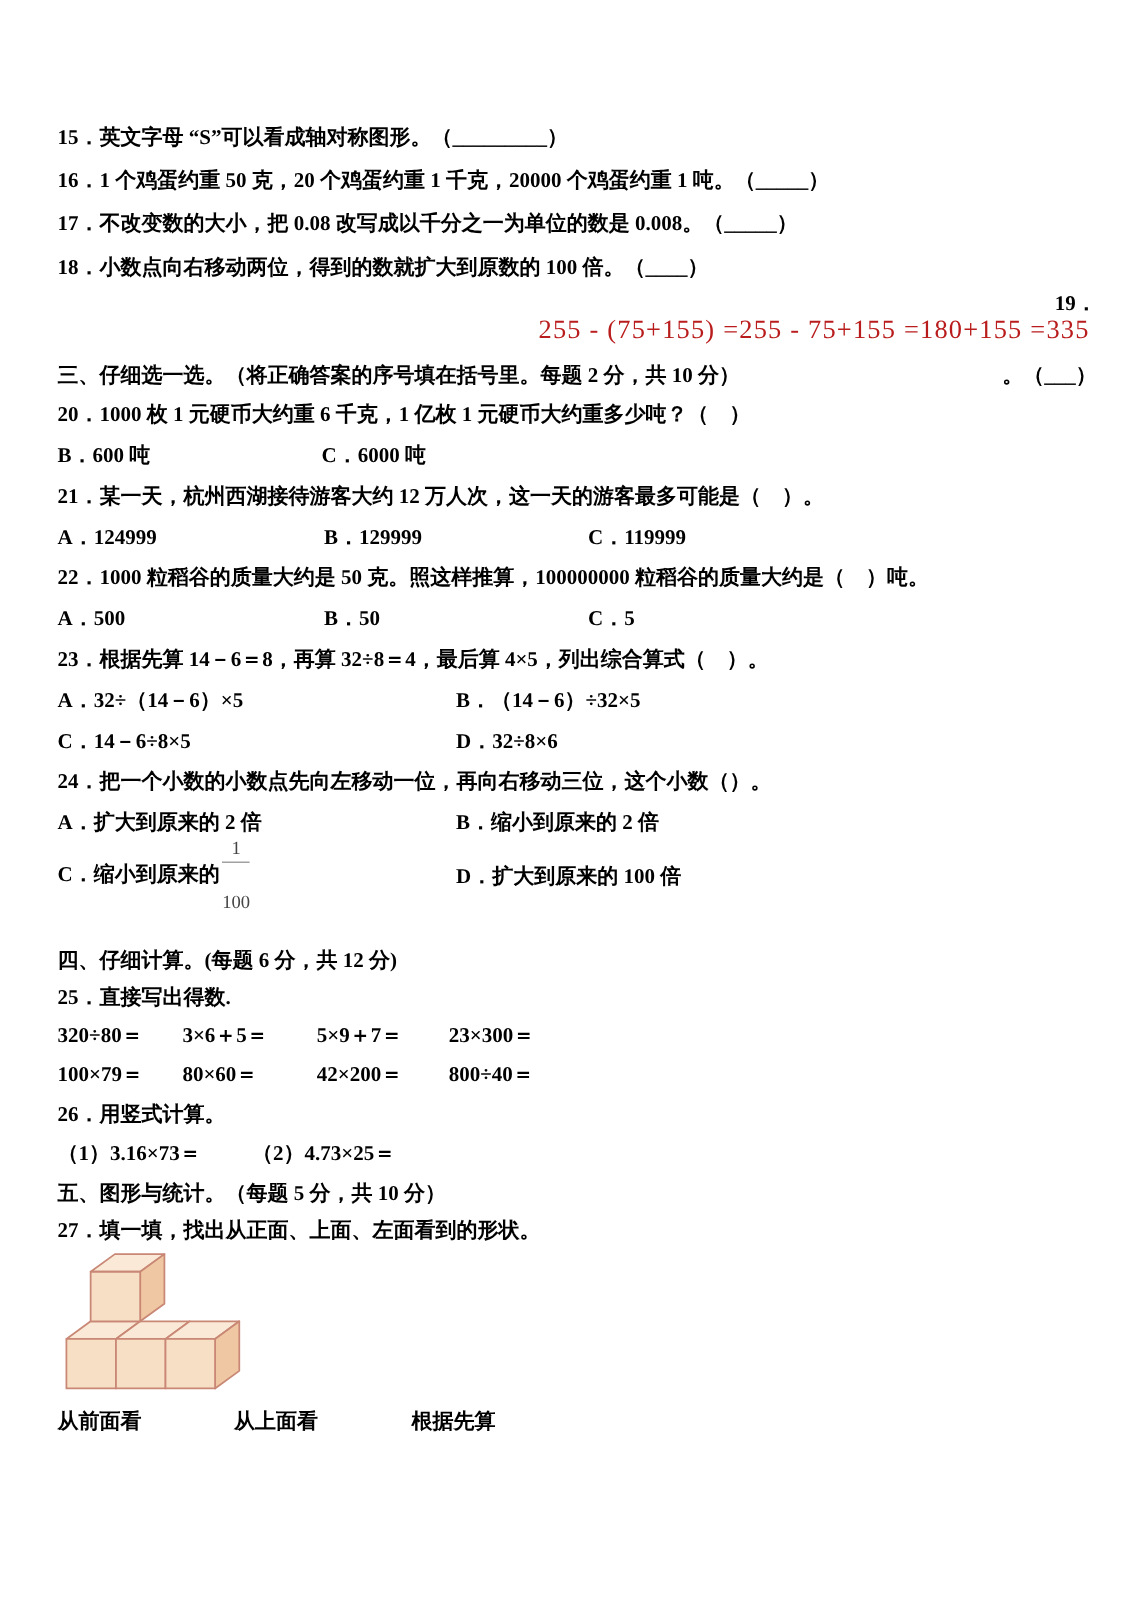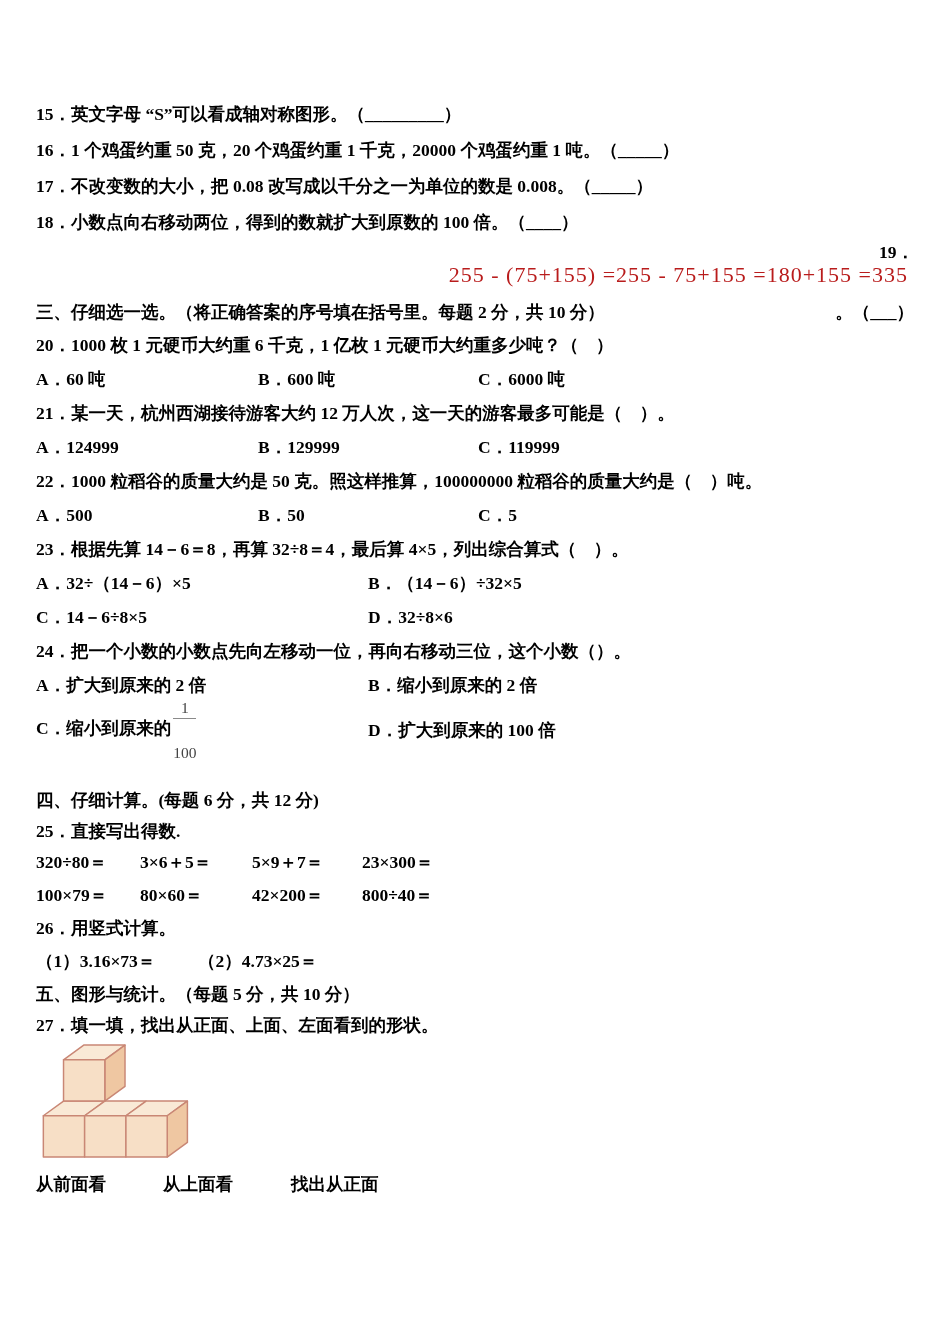--- a/index.html
+++ b/index.html
@@ -2,21 +2,21 @@
 <html><head>
 <meta charset="utf-8">
 <style>
   html, body { margin: 0; padding: 0; background: #ffffff; }
   body {
     width: 950px; height: 1344px; overflow: hidden;
     font-family: "Liberation Serif", "DejaVu Serif", serif;
     color: #000000;
     -webkit-font-smoothing: antialiased;
   }
-  .page { padding: 96px 36px 0 36px; font-size: 17.5px; font-weight: 700; }
+  .page { padding: 96px 36px 0 48px; font-size: 17.5px; font-weight: 700; }
   .line { display: flex; align-items: center; }
   .h36 { height: 36px; }
   .h34 { height: 34px; }
   .h32 { height: 32px; }
   .h30 { height: 30px; }
   .h44 { height: 44px; flex-direction: column; }
   .h56 { height: 56px; }
   .spacer10 { height: 10px; }
   .spacer26 { height: 26px; }
   
@@ -38,21 +38,21 @@
   .q19tail { line-height: 1; margin-top: 16px; }
   
   .frac {
     display: inline-block; vertical-align: middle; text-align: center;
     font-weight: 400; color: #444444; font-size: 15.5px; line-height: 1.15;
     margin: 0 2px;
   }
   .frac .num { display: block; border-bottom: 1.5px solid #8a8a8a; padding: 0 6px 1px; }
   .frac .den { display: block; padding-top: 1px; margin-top: 24px; }
   .fig { margin-top: 2px; height: 122px; }
-  .viewlabels { height: 40px; display: flex; align-items: center; }
+  .viewlabels { height: 40px; display: flex; align-items: center; gap: 20px; }
   .vl1 { display: inline-block; width: 127px; }
   .vl2 { display: inline-block; width: 128px; }
 </style>
 </head>
 <body>
 
 <div class="page">
 
   <div class="line h36">
     <span>15．英文字母 “S”可以看成轴对称图形。（_________）</span>
@@ -74,21 +74,20 @@
 
   <div class="spacer10"></div>
 
   <div class="line h32">
     <span>三、仔细选一选。（将正确答案的序号填在括号里。每题 2 分，共 10 分）</span>
   </div>
   <div class="line h34">
     <span>20．1000 枚 1 元硬币大约重 6 千克，1 亿枚 1 元硬币大约重多少吨？（　）</span>
   </div>
   <div class="line h34">
-    <span class="colA3">A．60 吨</span>
     <span class="colB3">B．600 吨</span>
     <span>C．6000 吨</span>
   </div>
   <div class="line h34">
     <span>21．某一天，杭州西湖接待游客大约 12 万人次，这一天的游客最多可能是（　）。</span>
   </div>
   <div class="line h34">
     <span class="colA3">A．124999</span>
     <span class="colB3">B．129999</span>
     <span>C．119999</span>
@@ -178,16 +177,16 @@
         <polygon points="30,19 75,19 97,3 52,3" stroke="#c98775" fill="#f9e9d6"></polygon>
         <polygon points="75,19 97,3 97,48 75,64" stroke="#c98775" fill="#efc7a2"></polygon>
         <polygon points="30,19 75,19 75,64 30,64" stroke="#c98775" fill="#f7dfc6"></polygon>
       </g>
     </svg>
   </div>
 
   <div class="viewlabels">
     <span class="vl1">从前面看</span>
     <span class="vl2">从上面看</span>
-    <span>找出从正面</span>
+    <span>根据先算</span>
   </div>
 
 </div>
 
 </body></html>

